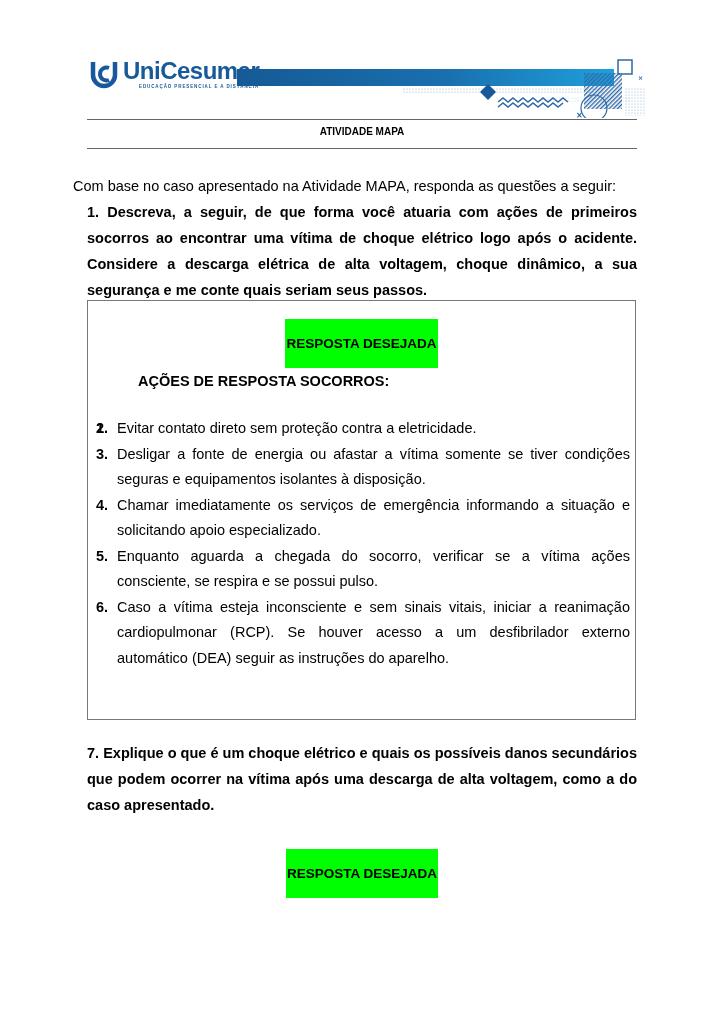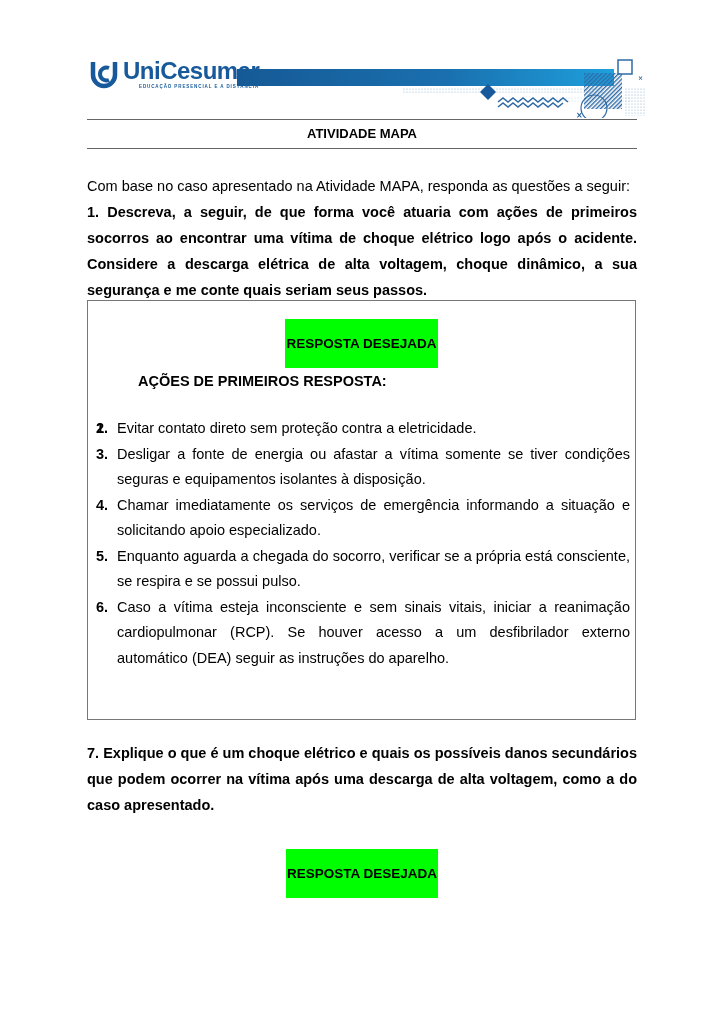--- a/index.html
+++ b/index.html
@@ -16,23 +16,23 @@
   .logo-sub { font-size: 4.5px; font-weight: bold; color: #17599b; letter-spacing: 0.9px;
               margin-top: 1px; margin-left: 16px; white-space: nowrap; }
   .banner { position: absolute; left: 237px; top: 69px; width: 377px; height: 17px;
             background: linear-gradient(90deg, #155a96 0%, #1a6fae 55%, #1ea0dc 100%); }
   .deco { position: absolute; left: 400px; top: 58px; width: 252px; height: 60px; }
 
   .rule { position: absolute; left: 87px; width: 550px; height: 0; border-top: 1.2px solid #666; }
   .rule-top { top: 119px; }
   .rule-bottom { top: 148px; }
   .doc-title { position: absolute; left: 87px; top: 126px; width: 550px; text-align: center;
-               font-weight: bold; font-size: 13px; }
+               font-weight: bold; font-size: 10px; }
 
-  .intro { position: absolute; left: 87px; top: 173px; width: 550px; font-size: 14.5px; line-height: 26px; }
+  .intro { position: absolute; left: 73px; top: 173px; width: 550px; font-size: 14.5px; line-height: 26px; }
   .q1 { position: absolute; left: 87px; top: 199px; width: 550px; font-size: 14.5px; font-weight: bold;
         line-height: 26px; text-align: justify; text-align-last: left; }
 
   .answer-box { position: absolute; left: 87px; top: 300px; width: 549px; height: 420px;
                 border: 1.3px solid #777; box-sizing: border-box; }
   .highlight { background: #00ff00; font-weight: bold; font-size: 13.5px; padding: 17px 1px; }
   .resp1 { position: absolute; left: 0; width: 100%; top: 33px; text-align: center; }
   .actions-title { position: absolute; left: 50px; top: 72px; font-weight: bold; font-size: 14.5px; }
   .list { position: absolute; left: 8px; top: 115px; width: 534px; margin: 0; padding: 0; list-style: none; }
   .list li { position: relative; padding-left: 21px; font-size: 14.5px; line-height: 25.5px;
@@ -89,27 +89,27 @@
 <div class="doc-title">ATIVIDADE MAPA</div>
 <div class="rule rule-bottom"></div>
 
 <div class="intro">Com base no caso apresentado na Atividade MAPA, responda as questões a seguir:</div>
 <div class="q1">1. Descreva, a seguir, de que forma você atuaria com ações de primeiros socorros ao encontrar uma vítima de choque elétrico logo após o acidente. Considere a descarga elétrica de alta voltagem, choque dinâmico, a sua segurança e me conte quais seriam seus passos.</div>
 
 <div class="answer-box">
   <div class="resp1">
     <span class="highlight">RESPOSTA DESEJADA</span>
   </div>
-  <div class="actions-title">AÇÕES DE PRIMEIROS RESPOSTA:</div>
+  <div class="actions-title">AÇÕES DE RESPOSTA SOCORROS:</div>
   <ol class="list">
     <li><span class="num">1.</span></li>
     <li><span class="num">2.</span><span>Evitar contato direto sem proteção contra a eletricidade.</span></li>
     <li><span class="num">3.</span><span>Desligar a fonte de energia ou afastar a vítima somente se tiver condições seguras e equipamentos isolantes à disposição.</span></li>
     <li><span class="num">4.</span><span>Chamar imediatamente os serviços de emergência informando a situação e solicitando apoio especializado.</span></li>
-    <li><span class="num">5.</span><span>Enquanto aguarda a chegada do socorro, verificar se a própria está consciente, se respira e se possui pulso.</span></li>
+    <li><span class="num">5.</span><span>Enquanto aguarda a chegada do socorro, verificar se a vítima ações consciente, se respira e se possui pulso.</span></li>
     <li><span class="num">6.</span><span>Caso a vítima esteja inconsciente e sem sinais vitais, iniciar a reanimação cardiopulmonar (RCP). Se houver acesso a um desfibrilador externo automático (DEA) seguir as instruções do aparelho.</span></li>
   </ol>
 </div>
 
 <div class="q2">7. Explique o que é um choque elétrico e quais os possíveis danos secundários que podem ocorrer na vítima após uma descarga de alta voltagem, como a do caso apresentado.</div>
 
 <div class="resp2">
   <span class="highlight">RESPOSTA DESEJADA</span>
 </div>
 

